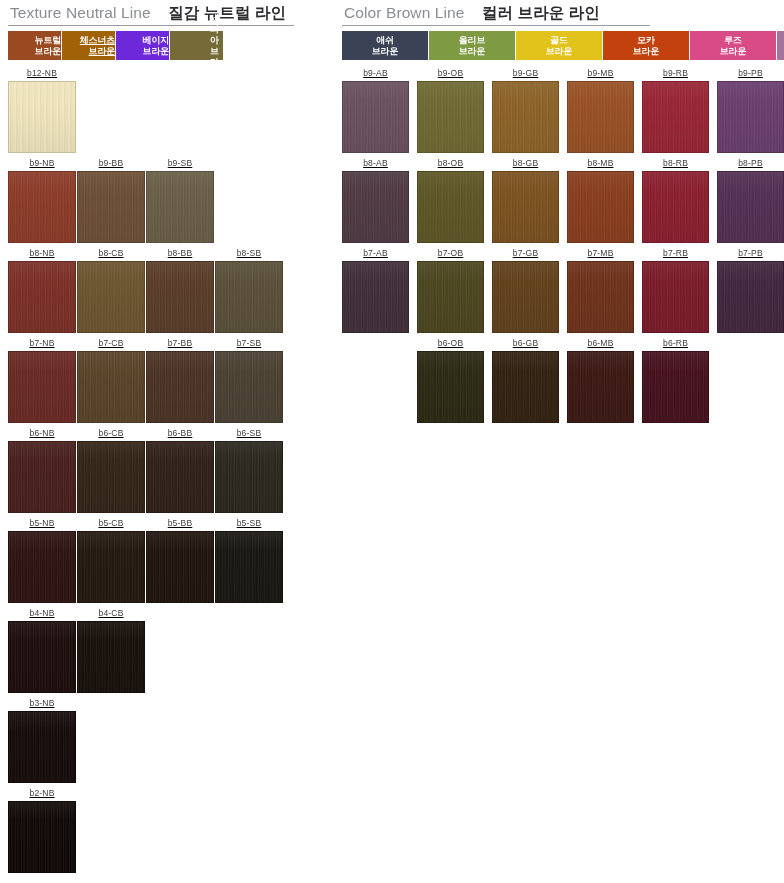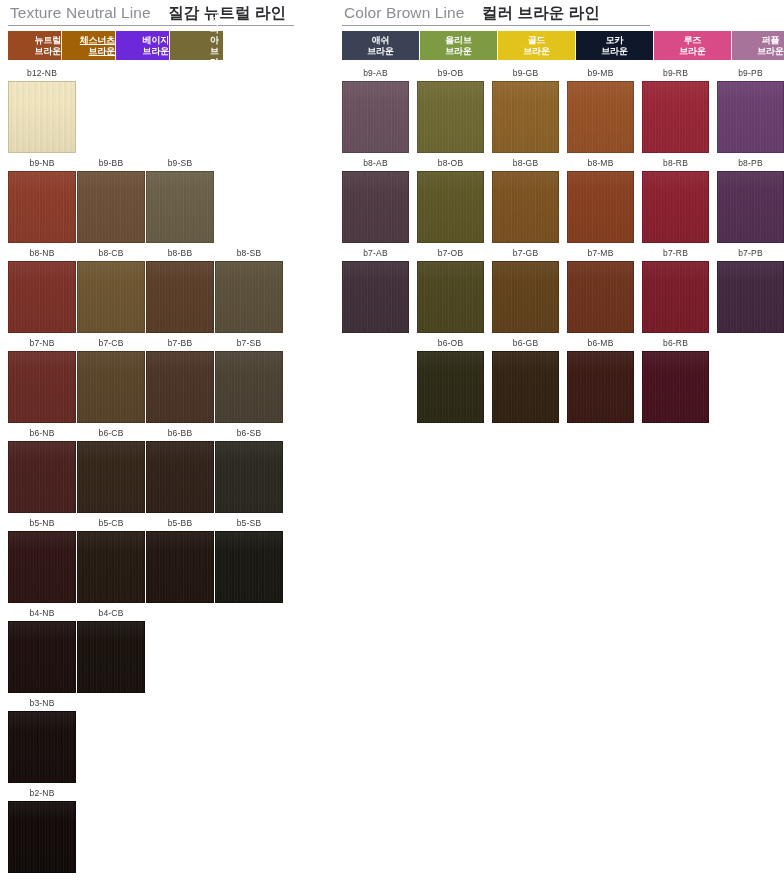--- a/index.html
+++ b/index.html
@@ -59,26 +59,27 @@
     justify-content: center;
     color: #ffffff;
     font-size: 9px;
     font-weight: bold;
     line-height: 11px;
     text-align: center;
     letter-spacing: -0.2px;
     box-sizing: border-box;
   }
   #panel-left  .tab { width: 53px; align-items: flex-end; }
-  #panel-right .tab { width: 77px; }
+  #panel-right .tab { width: 86px; }
 
   
   .grid {
     position: relative;
     margin-top: 6px;
+    text-decoration: underline;
   }
   .srow {
     display: flex;
     height: 90px;
   }
   .cell {
     width: 68px;
     margin-right: 1px;
     display: flex;
     flex-direction: column;
@@ -332,21 +333,21 @@
         <span>브라운</span>
       </div>
       <div class="tab" style="background: rgb(126, 154, 67);">
         <span>올리브</span>
         <span>브라운</span>
       </div>
       <div class="tab" style="background: rgb(226, 195, 28);">
         <span>골드</span>
         <span>브라운</span>
       </div>
-      <div class="tab" style="background: #0f172a;">
+      <div class="tab" style="background: #c2410c;">
         <span>모카</span>
         <span>브라운</span>
       </div>
       <div class="tab" style="background: rgb(217, 75, 135);">
         <span>루즈</span>
         <span>브라운</span>
       </div>
       <div class="tab" style="background: rgb(168, 115, 155);">
         <span>퍼플</span>
         <span>브라운</span>

